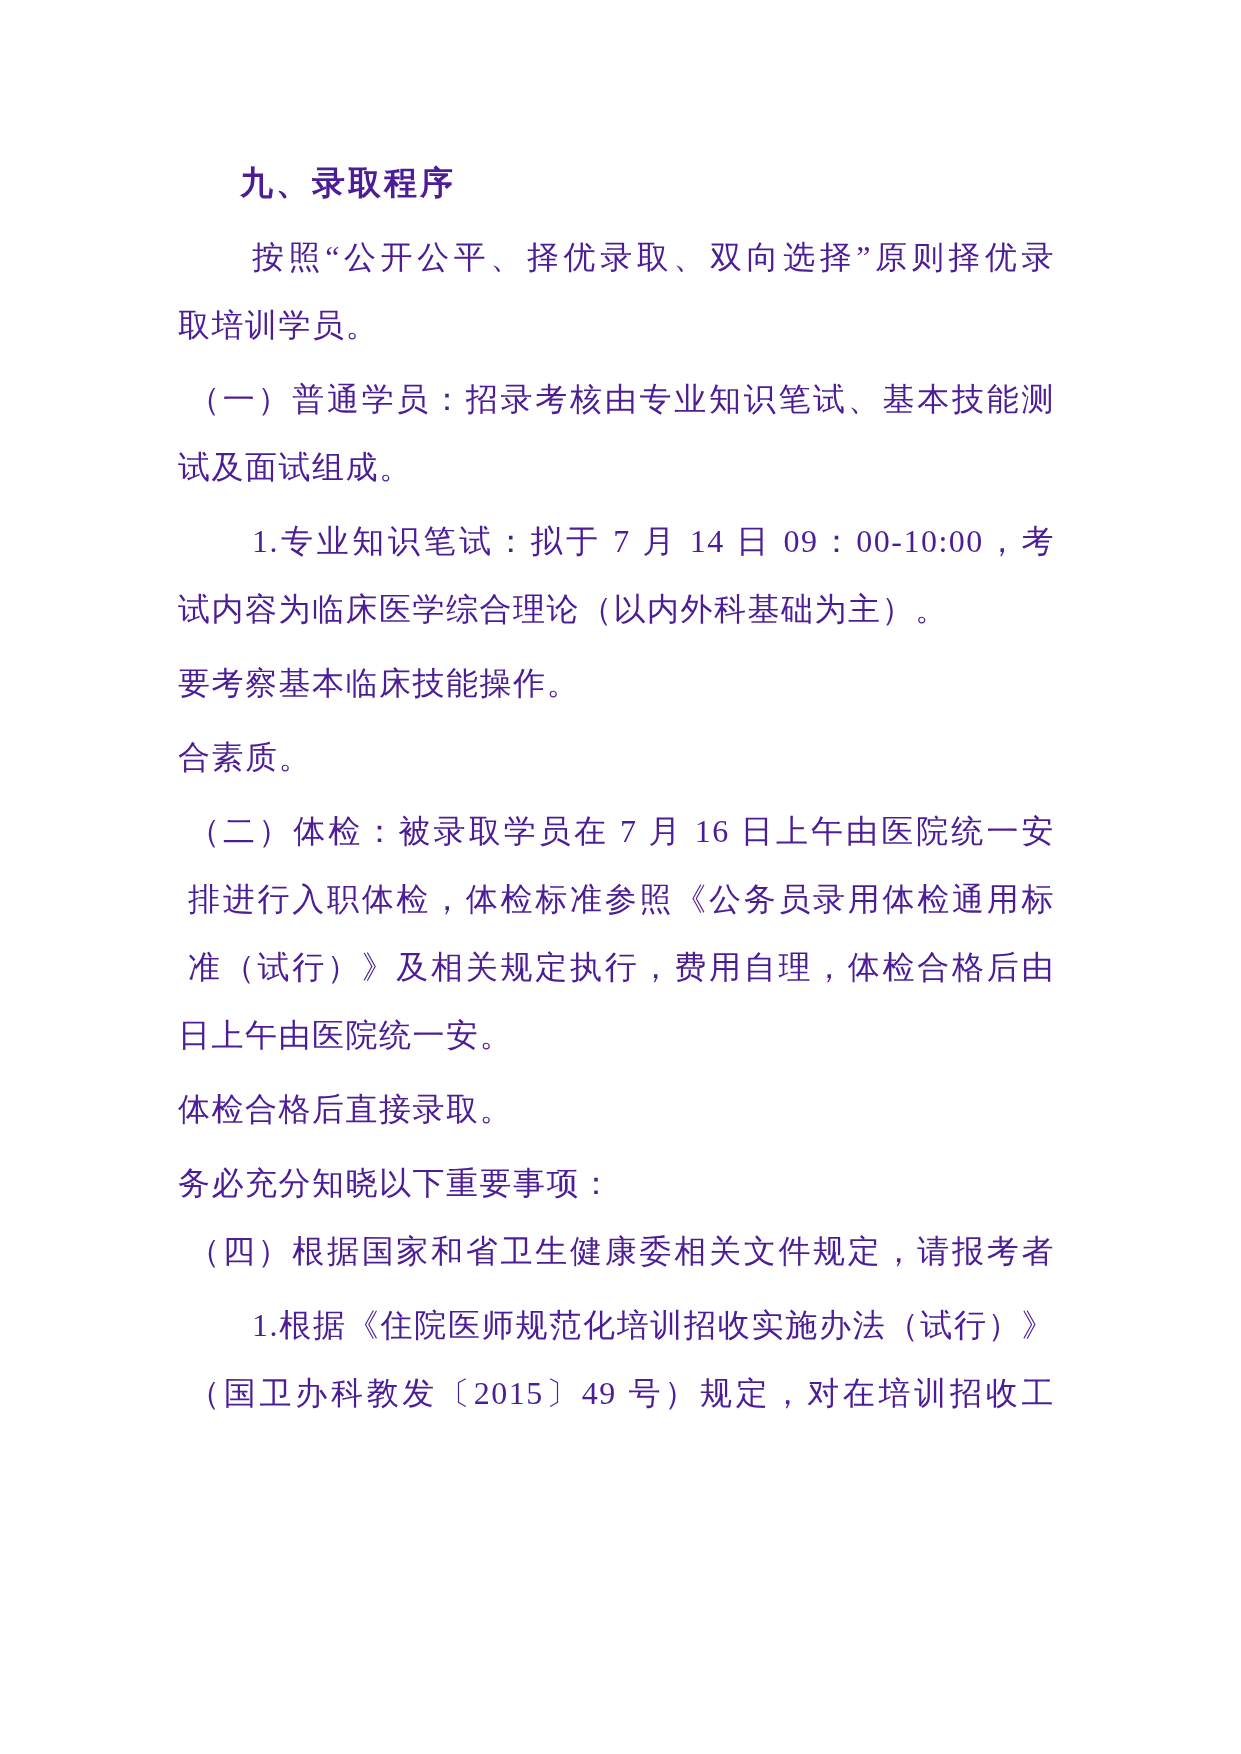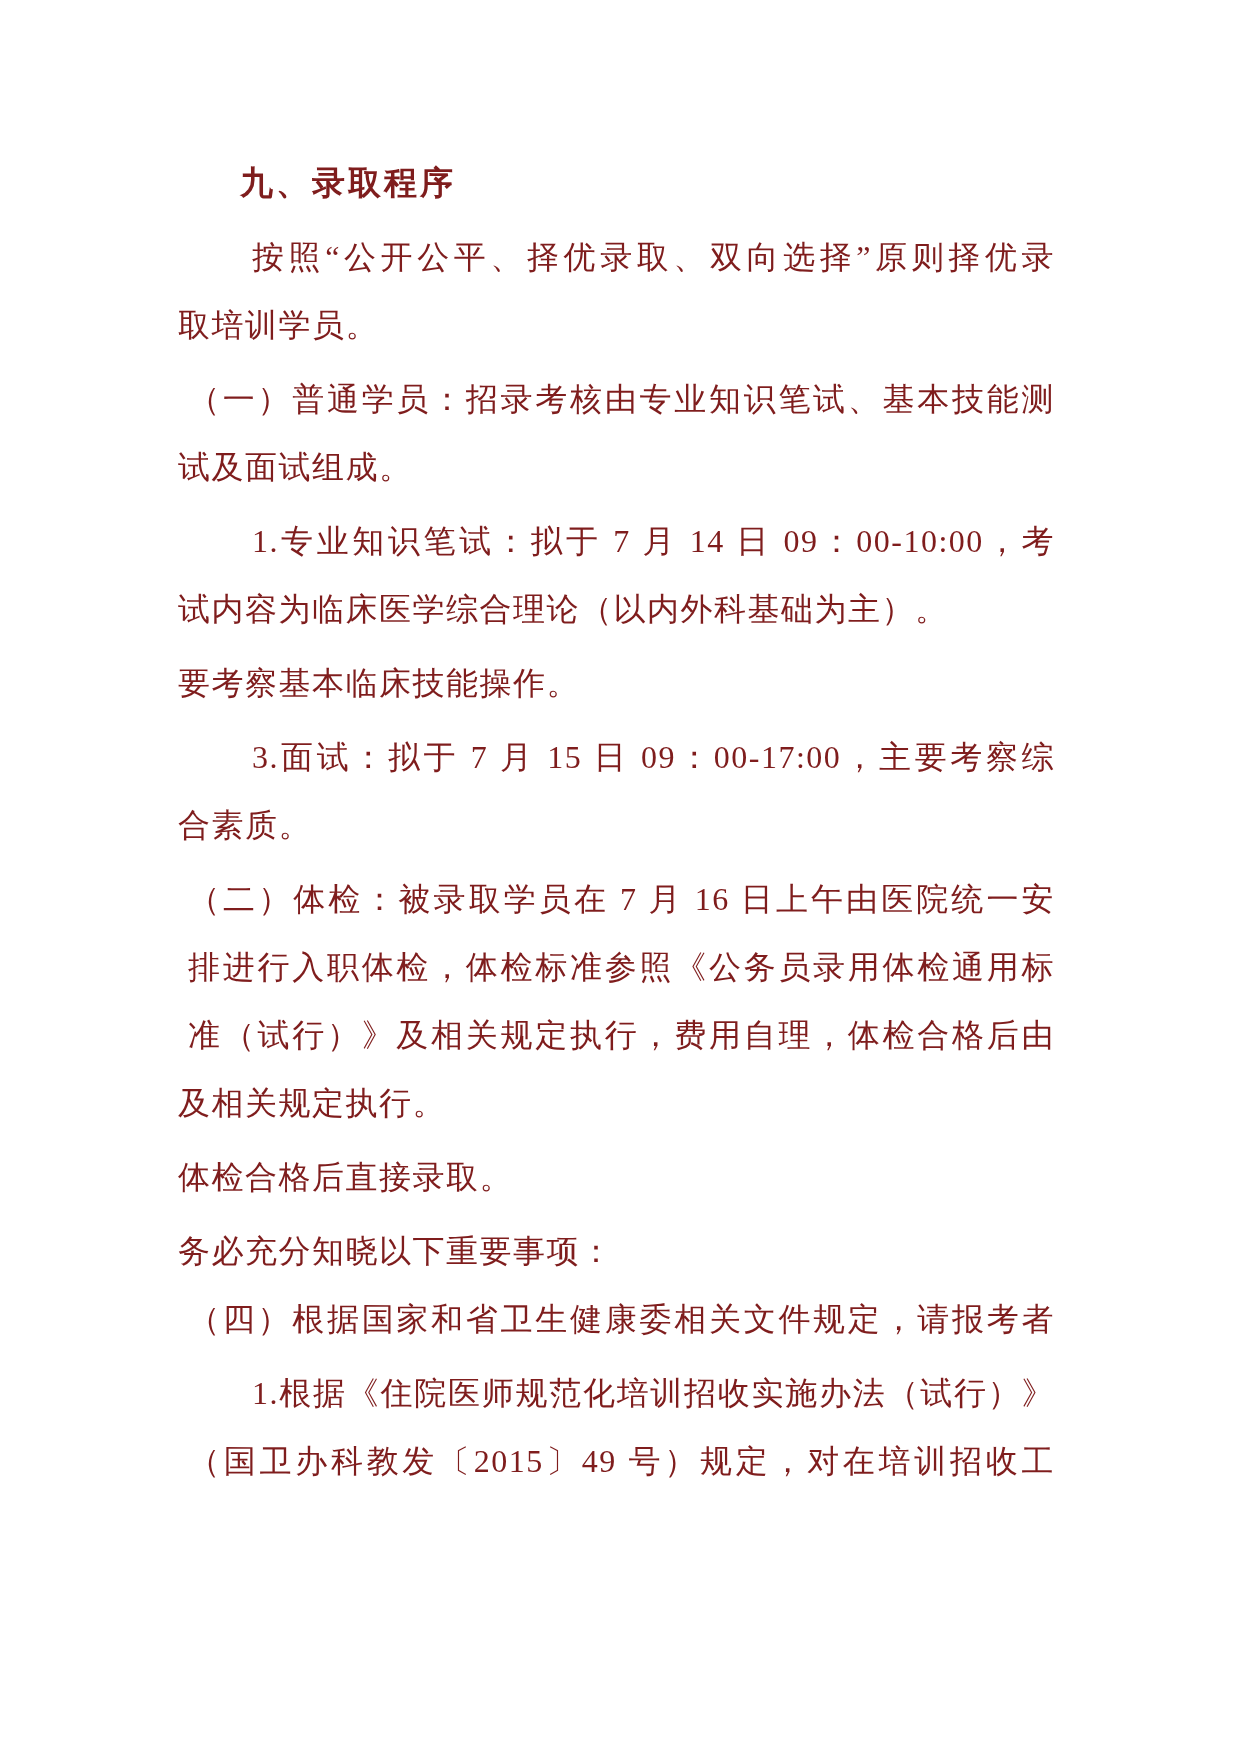--- a/index.html
+++ b/index.html
@@ -7,21 +7,21 @@
     padding: 0;
     background: #ffffff;
   }
   .page {
     position: relative;
     width: 1241px;
     height: 1754px;
     background: #ffffff;
     box-sizing: border-box;
     padding: 149px 186px 0 178px;
-    color: #7f1d1d;
+    color: #4c1d95;
     font-family: "Liberation Serif", "DejaVu Serif", serif;
     font-size: 32px;
     letter-spacing: 1.5px;
     overflow: hidden;
   }
   .heading {
     margin: 0 0 6px 0;
     height: 68px;
     line-height: 68px;
     font-size: 33px;
@@ -63,28 +63,27 @@
         <div class="line">试及面试组成。</div>
       </div>
       <div class="para">
         <div class="line just ind">1.专业知识笔试：拟于 7 月 14 日 09：00-10:00，考</div>
         <div class="line">试内容为临床医学综合理论（以内外科基础为主）。</div>
       </div>
       <div class="para">
         <div class="line">要考察基本临床技能操作。</div>
       </div>
       <div class="para">
-        <div class="line just ind">3.面试：拟于 7 月 15 日 09：00-17:00，主要考察综</div>
         <div class="line">合素质。</div>
       </div>
       <div class="para">
         <div class="line just">（二）体检：被录取学员在 7 月 16 日上午由医院统一安</div>
         <div class="line just">排进行入职体检，体检标准参照《公务员录用体检通用标</div>
         <div class="line just">准（试行）》及相关规定执行，费用自理，体检合格后由</div>
-        <div class="line">及相关规定执行。</div>
+        <div class="line">日上午由医院统一安。</div>
       </div>
       <div class="para">
         <div class="line">体检合格后直接录取。</div>
       </div>
       <div class="para">
         <div class="line">务必充分知晓以下重要事项：</div>
         <div class="line just">（四）根据国家和省卫生健康委相关文件规定，请报考者</div>
       </div>
       <div class="para">
         <div class="line just ind">1.根据《住院医师规范化培训招收实施办法（试行）》</div>

